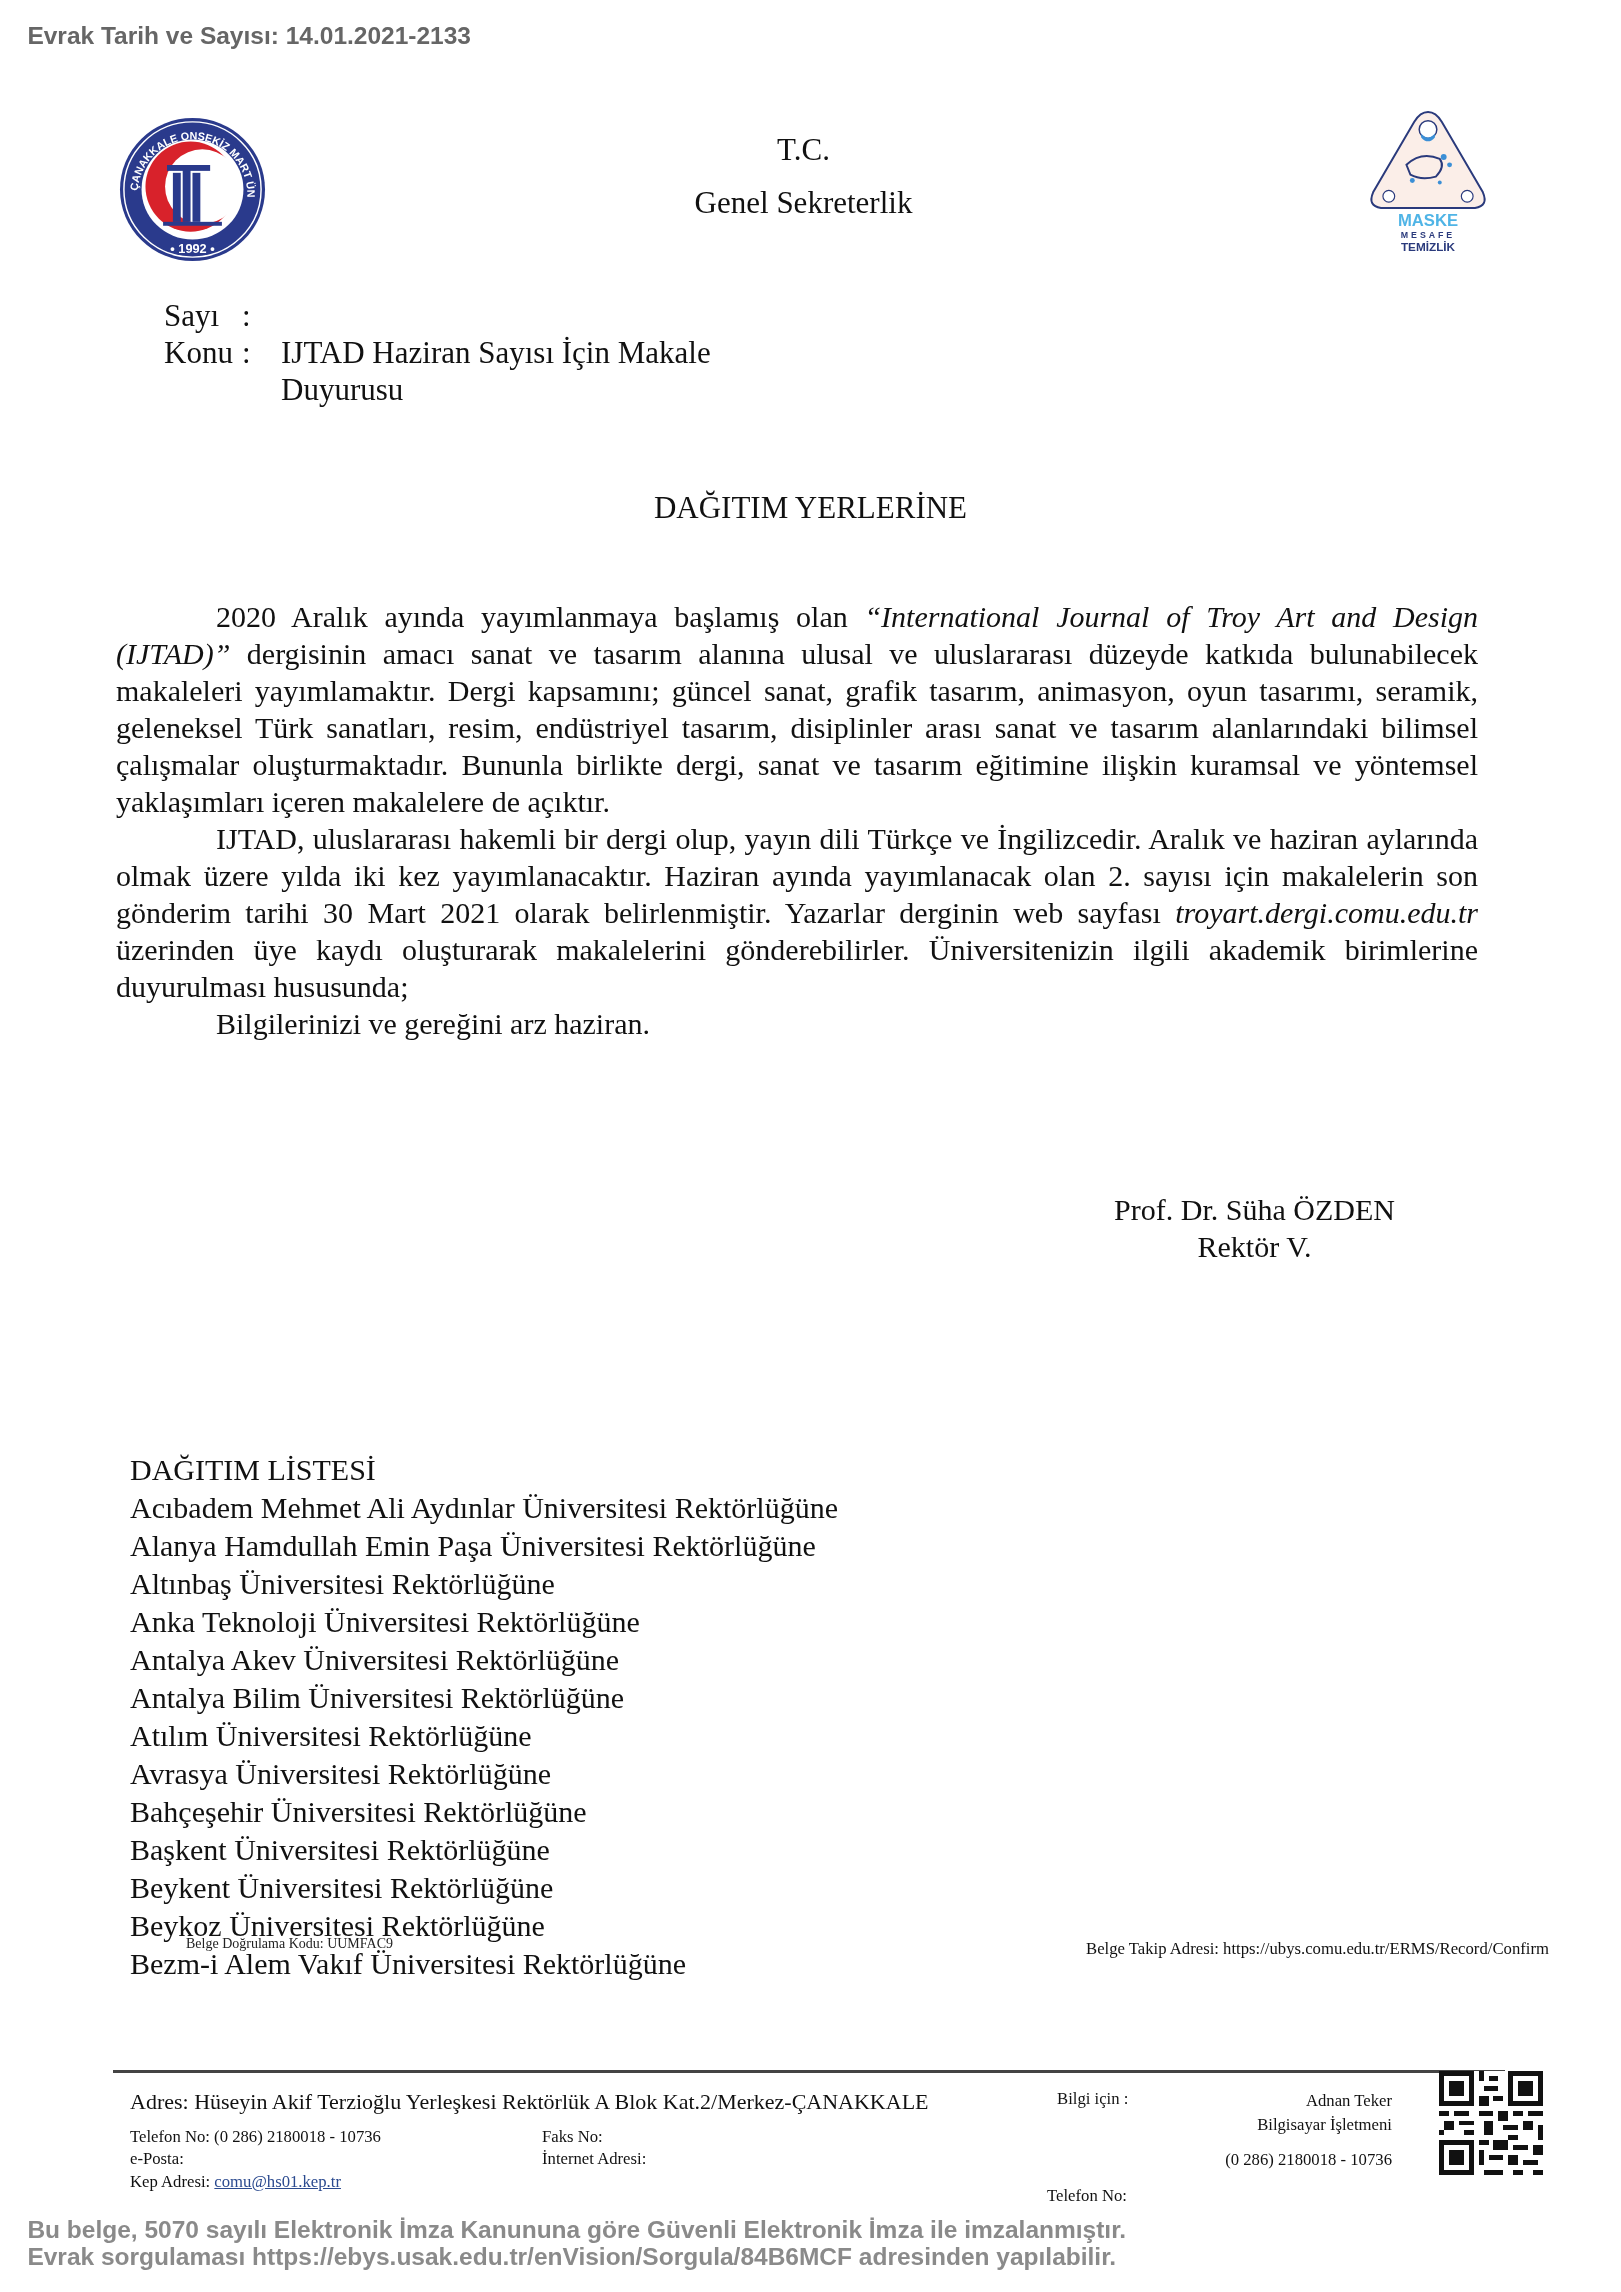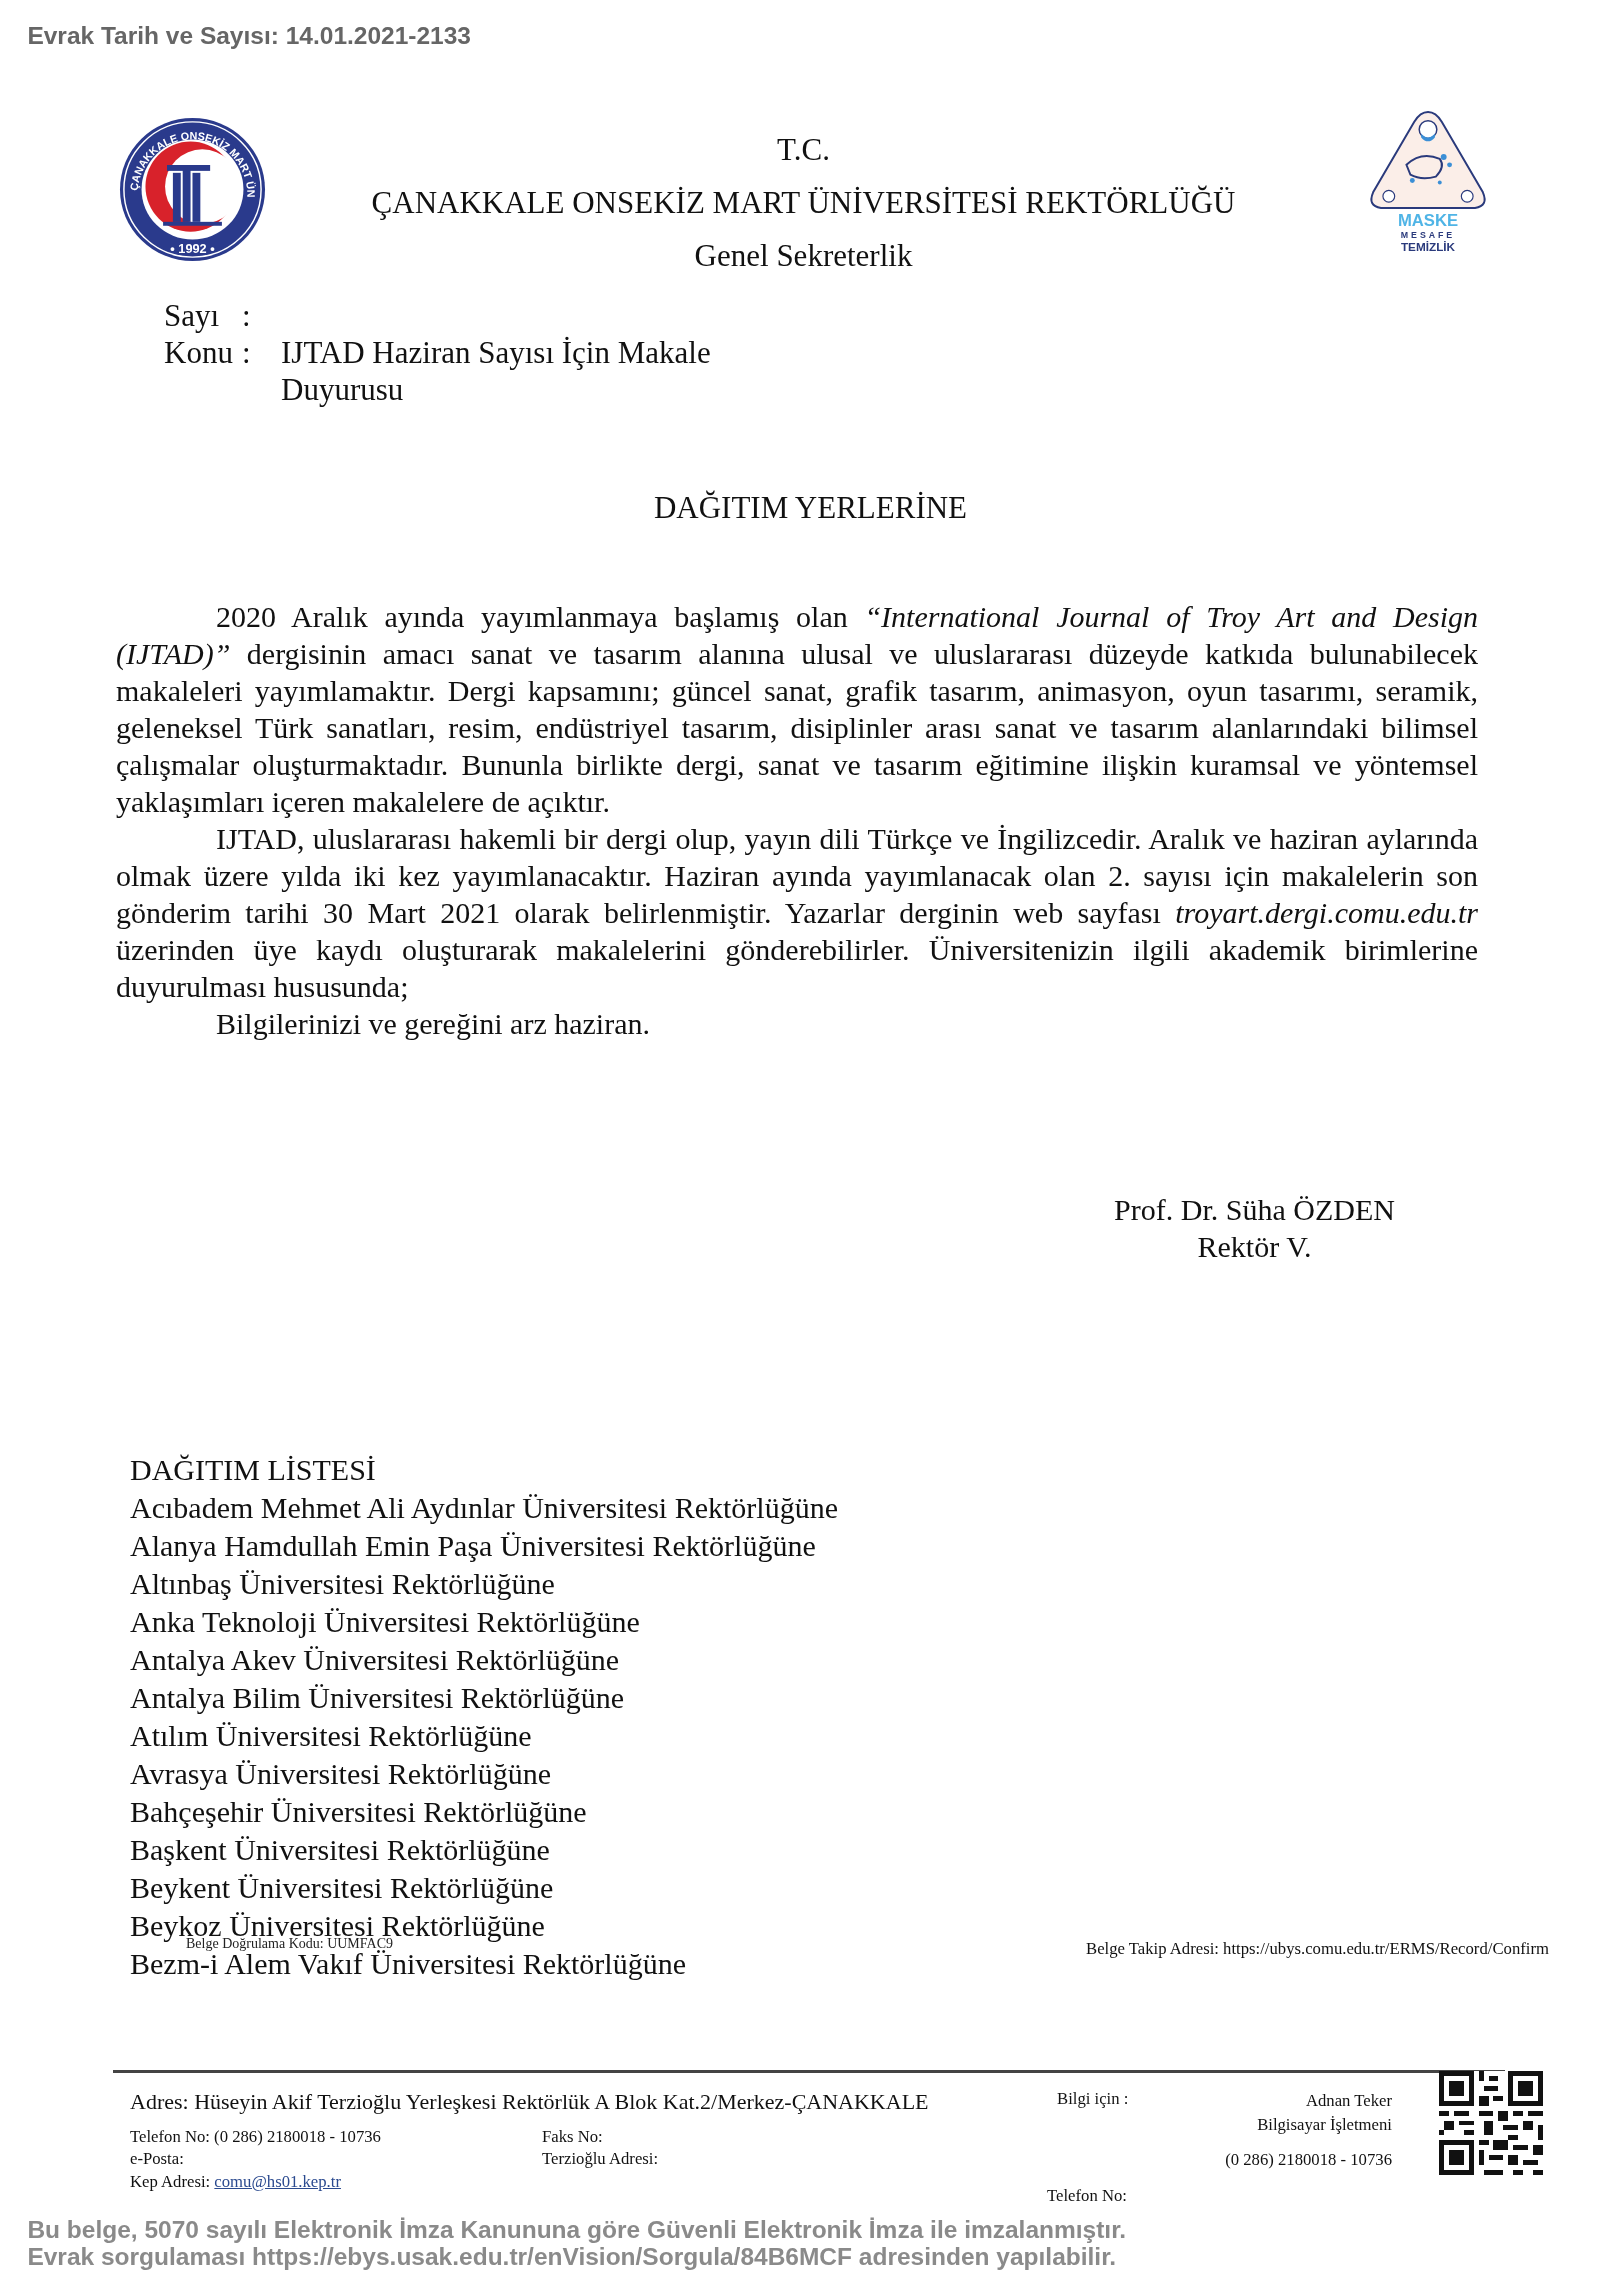--- a/index.html
+++ b/index.html
@@ -57,21 +57,20 @@
     <rect x="50" y="50" width="44" height="6" fill="#2a3a8c"></rect>
     <rect x="46" y="108" width="60" height="4" fill="#2a3a8c"></rect>
     <text x="76" y="140" text-anchor="middle" font-family="Liberation Sans, sans-serif" font-size="13" font-weight="bold" fill="#ffffff">• 1992 •</text>
     <path id="arc" d="M 20 80 A 56 56 0 1 1 132 80" fill="none"></path>
     <text font-family="Liberation Sans, sans-serif" font-size="11" font-weight="bold" fill="#ffffff"><textPath href="#arc" startOffset="2%">ÇANAKKALE ONSEKİZ MART ÜNİVERSİTESİ</textPath></text>
   </svg>
 </div>
 
 <div class="abs header">
   <div>T.C.</div>
-  <div>ÇANAKKALE ONSEKİZ MART ÜNİVERSİTESİ REKTÖRLÜĞÜ</div>
   <div>Genel Sekreterlik</div>
 </div>
 
 <div class="abs logo-right">
   <svg width="123" height="147" viewBox="0 0 125 150">
     <path d="M62 4 Q70 4 76 14 L118 86 Q124 100 110 102 L14 102 Q0 100 6 86 L48 14 Q54 4 62 4 Z" fill="#fbeee8" stroke="#2a3a7c" stroke-width="2"></path>
     <circle cx="62" cy="22" r="9" fill="#fff" stroke="#2a3a7c" stroke-width="1.5"></circle>
     <path d="M55 26 Q62 34 69 26 L69 30 Q62 38 55 30 Z" fill="#3b8fd6"></path>
     <path d="M40 58 Q55 44 74 52 Q80 60 70 70 Q55 74 44 68 Z" fill="none" stroke="#2a3a7c" stroke-width="2"></path>
     <circle cx="78" cy="50" r="3" fill="#3b8fd6"></circle>
@@ -135,21 +134,21 @@
 </div>
 
 <div class="abs verify-code">Belge Doğrulama Kodu: UUMFAC9</div>
 <div class="abs track">Belge Takip Adresi: https://ubys.comu.edu.tr/ERMS/Record/Confirm</div>
 
 <div class="abs footer-line"></div>
 <div class="abs f-addr">Adres: Hüseyin Akif Terzioğlu Yerleşkesi Rektörlük A Blok Kat.2/Merkez-ÇANAKKALE</div>
 <div class="abs f-tel">Telefon No: (0 286) 2180018 - 10736</div>
 <div class="abs f-faks">Faks No:</div>
 <div class="abs f-eposta">e-Posta:</div>
-<div class="abs f-internet">Terzioğlu Adresi:</div>
+<div class="abs f-internet">İnternet Adresi:</div>
 <div class="abs f-kep"><span>Kep Adresi: </span><a>comu@hs01.kep.tr</a></div>
 <div class="abs f-bilgi">Bilgi için :</div>
 <div class="abs f-name">
   <div>Adnan Teker</div>
   <div>Bilgisayar İşletmeni</div>
 </div>
 <div class="abs f-tel2">Telefon No:</div>
 <div class="abs f-tel2v">(0 286) 2180018 - 10736</div>
 
 <div class="abs qr">

